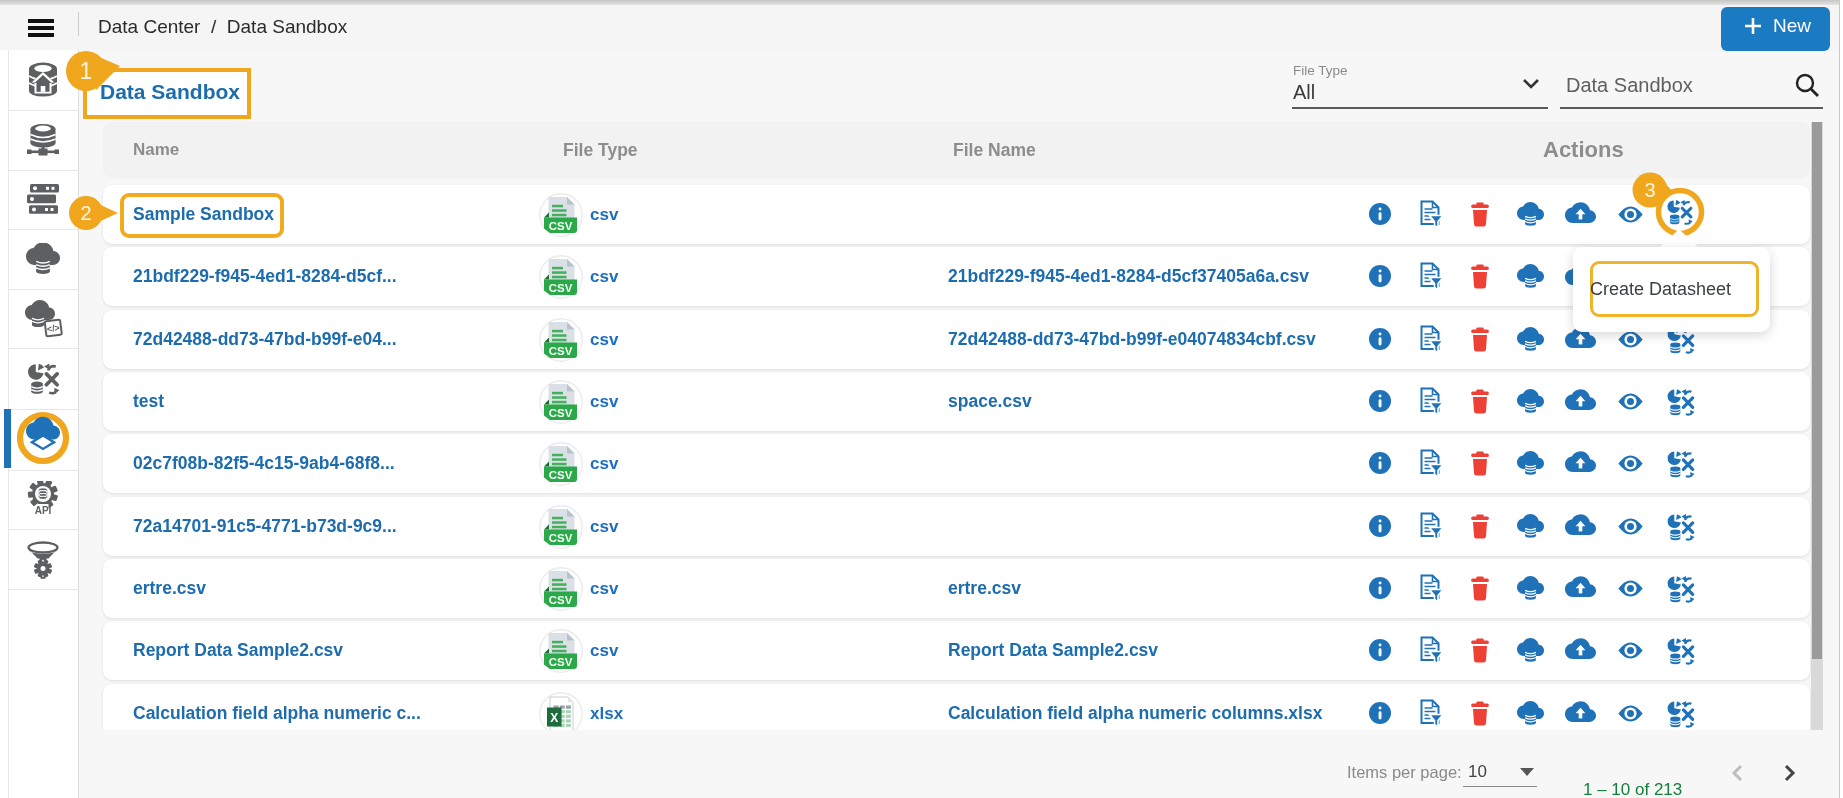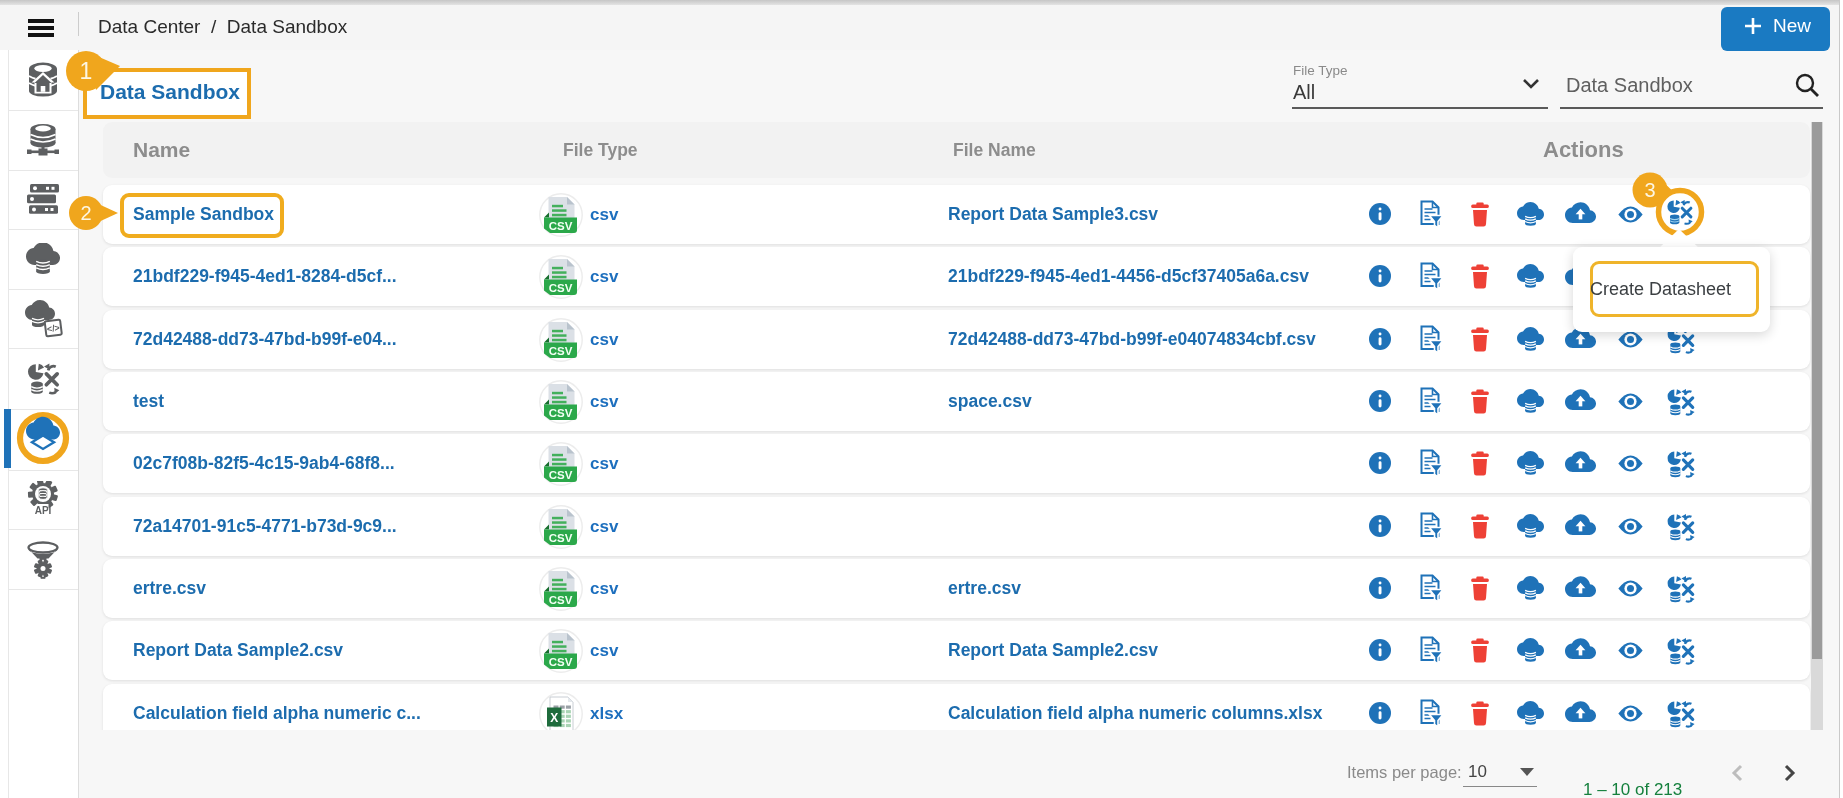--- a/index.html
+++ b/index.html
@@ -182,40 +182,39 @@
   </svg>
 <div class="abs" style="left:1292px;top:107px;width:256px;height:1.5px;background:#5a5a5a;"></div>
 <div class="abs" style="left:1566px;top:74px;font-size:20px;color:#606060;">Data Sandbox</div>
 <svg class="abs" style="left:1793px;top:71px;" width="28" height="28" viewBox="0 0 28 28">
     <circle cx="12" cy="12" r="8" fill="none" stroke="#222" stroke-width="2.4"></circle>
     <path d="M18 18 L25 25" stroke="#222" stroke-width="2.8"></path>
   </svg>
 <div class="abs" style="left:1560px;top:107px;width:263px;height:1.5px;background:#5a5a5a;"></div>
 
 <div class="abs" style="left:103px;top:122px;width:1707px;height:56px;background:#f2f2f2;border-radius:9px;"></div>
-<div class="abs" style="left:133px;top:122px;height:56px;line-height:56px;font-size:21px;font-weight:bold;color:#8d8d8d;">Name</div>
+<div class="abs" style="left:133px;top:122px;height:56px;line-height:56px;font-size:17px;font-weight:bold;color:#8d8d8d;">Name</div>
 <div class="abs" style="left:563px;top:122px;height:56px;line-height:56px;font-size:17.5px;font-weight:bold;color:#8d8d8d;">File Type</div>
 <div class="abs" style="left:953px;top:122px;height:56px;line-height:56px;font-size:17.5px;font-weight:bold;color:#8d8d8d;">File Name</div>
 <div class="abs" style="left:1543px;top:122px;height:56px;line-height:56px;font-size:22px;font-weight:bold;color:#8d8d8d;">Actions</div>
 <div class="abs" style="left:0;top:122px;width:1835px;height:608px;overflow:hidden;">
 <div class="row-card" style="top:63px;">
 <span class="name-cell">Sample Sandbox</span>
 <span class="abs ficon"><svg width="44" height="44" viewBox="0 0 44 44">
 <circle cx="22" cy="22" r="21.2" fill="#fff" stroke="#ececec" stroke-width="1.4"></circle>
 <path d="M9.5 4 h18.5 l7.5 7.5 v15.5 h-26 z" fill="#dbe0e6"></path>
 <path d="M28 4 l7.5 7.5 h-7.5 z" fill="#b9c3cd"></path>
 <rect x="13" y="11.8" width="11" height="2.5" fill="#43b05c"></rect>
 <rect x="13" y="16.3" width="14.5" height="2.5" fill="#43b05c"></rect>
 <rect x="13" y="20.8" width="14.5" height="2.5" fill="#43b05c"></rect>
 <polygon points="5,24.5 10,24.5 10,19.5" fill="#176e2e"></polygon>
 <path d="M5 24.5 h33 v12.5 a3 3 0 0 1 -3 3 h-24 l-6 -4.5 z" fill="#2ba84a"></path>
 <text x="21.5" y="36.8" font-size="11.5" font-weight="bold" fill="#f2fff4" text-anchor="middle" font-family="Liberation Sans, sans-serif">CSV</text>
         </svg></span>
 <span class="ftype-label">csv</span>
-<span class="fname-cell">Report Data Sample3.csv</span>
 <svg class="abs" style="left:1264px;top:16px;" width="26" height="26" viewBox="0 0 26 26">
 <circle cx="13" cy="13" r="11" fill="#1f72b8"></circle>
 <rect x="11.6" y="6.6" width="2.9" height="2.9" rx="1.4" fill="#fff"></rect>
 <rect x="11.6" y="11.3" width="2.9" height="8.2" rx="1.4" fill="#fff"></rect>
       </svg>
       <svg class="abs" style="left:1312.5px;top:14px;" width="28" height="30" viewBox="0 0 28 30">
 <path d="M5.5 2.5 h11 l6 6 v16.5 h-17 z" fill="none" stroke="#1f72b8" stroke-width="2"></path>
 <path d="M16.5 2.5 v6 h6" fill="none" stroke="#1f72b8" stroke-width="1.6"></path>
 <path d="M8.5 10 h8 M8.5 13.5 h11 M8.5 17 h11 M8.5 20.5 h6" stroke="#1f72b8" stroke-width="1.7"></path>
 <path d="M13.5 16.5 h13.5 l-5 6 v6.5 l-3.5 -2.5 v-4 z" fill="#1f72b8" stroke="#fff" stroke-width="1.6"></path>
@@ -268,21 +267,21 @@
 <path d="M9.5 4 h18.5 l7.5 7.5 v15.5 h-26 z" fill="#dbe0e6"></path>
 <path d="M28 4 l7.5 7.5 h-7.5 z" fill="#b9c3cd"></path>
 <rect x="13" y="11.8" width="11" height="2.5" fill="#43b05c"></rect>
 <rect x="13" y="16.3" width="14.5" height="2.5" fill="#43b05c"></rect>
 <rect x="13" y="20.8" width="14.5" height="2.5" fill="#43b05c"></rect>
 <polygon points="5,24.5 10,24.5 10,19.5" fill="#176e2e"></polygon>
 <path d="M5 24.5 h33 v12.5 a3 3 0 0 1 -3 3 h-24 l-6 -4.5 z" fill="#2ba84a"></path>
 <text x="21.5" y="36.8" font-size="11.5" font-weight="bold" fill="#f2fff4" text-anchor="middle" font-family="Liberation Sans, sans-serif">CSV</text>
         </svg></span>
 <span class="ftype-label">csv</span>
-<span class="fname-cell">21bdf229-f945-4ed1-4456-d5cf37405a6a.csv</span>
+<span class="fname-cell">21bdf229-f945-4ed1-8284-d5cf37405a6a.csv</span>
 <svg class="abs" style="left:1264px;top:16px;" width="26" height="26" viewBox="0 0 26 26">
 <circle cx="13" cy="13" r="11" fill="#1f72b8"></circle>
 <rect x="11.6" y="6.6" width="2.9" height="2.9" rx="1.4" fill="#fff"></rect>
 <rect x="11.6" y="11.3" width="2.9" height="8.2" rx="1.4" fill="#fff"></rect>
       </svg>
       <svg class="abs" style="left:1312.5px;top:14px;" width="28" height="30" viewBox="0 0 28 30">
 <path d="M5.5 2.5 h11 l6 6 v16.5 h-17 z" fill="none" stroke="#1f72b8" stroke-width="2"></path>
 <path d="M16.5 2.5 v6 h6" fill="none" stroke="#1f72b8" stroke-width="1.6"></path>
 <path d="M8.5 10 h8 M8.5 13.5 h11 M8.5 17 h11 M8.5 20.5 h6" stroke="#1f72b8" stroke-width="1.7"></path>
 <path d="M13.5 16.5 h13.5 l-5 6 v6.5 l-3.5 -2.5 v-4 z" fill="#1f72b8" stroke="#fff" stroke-width="1.6"></path>

